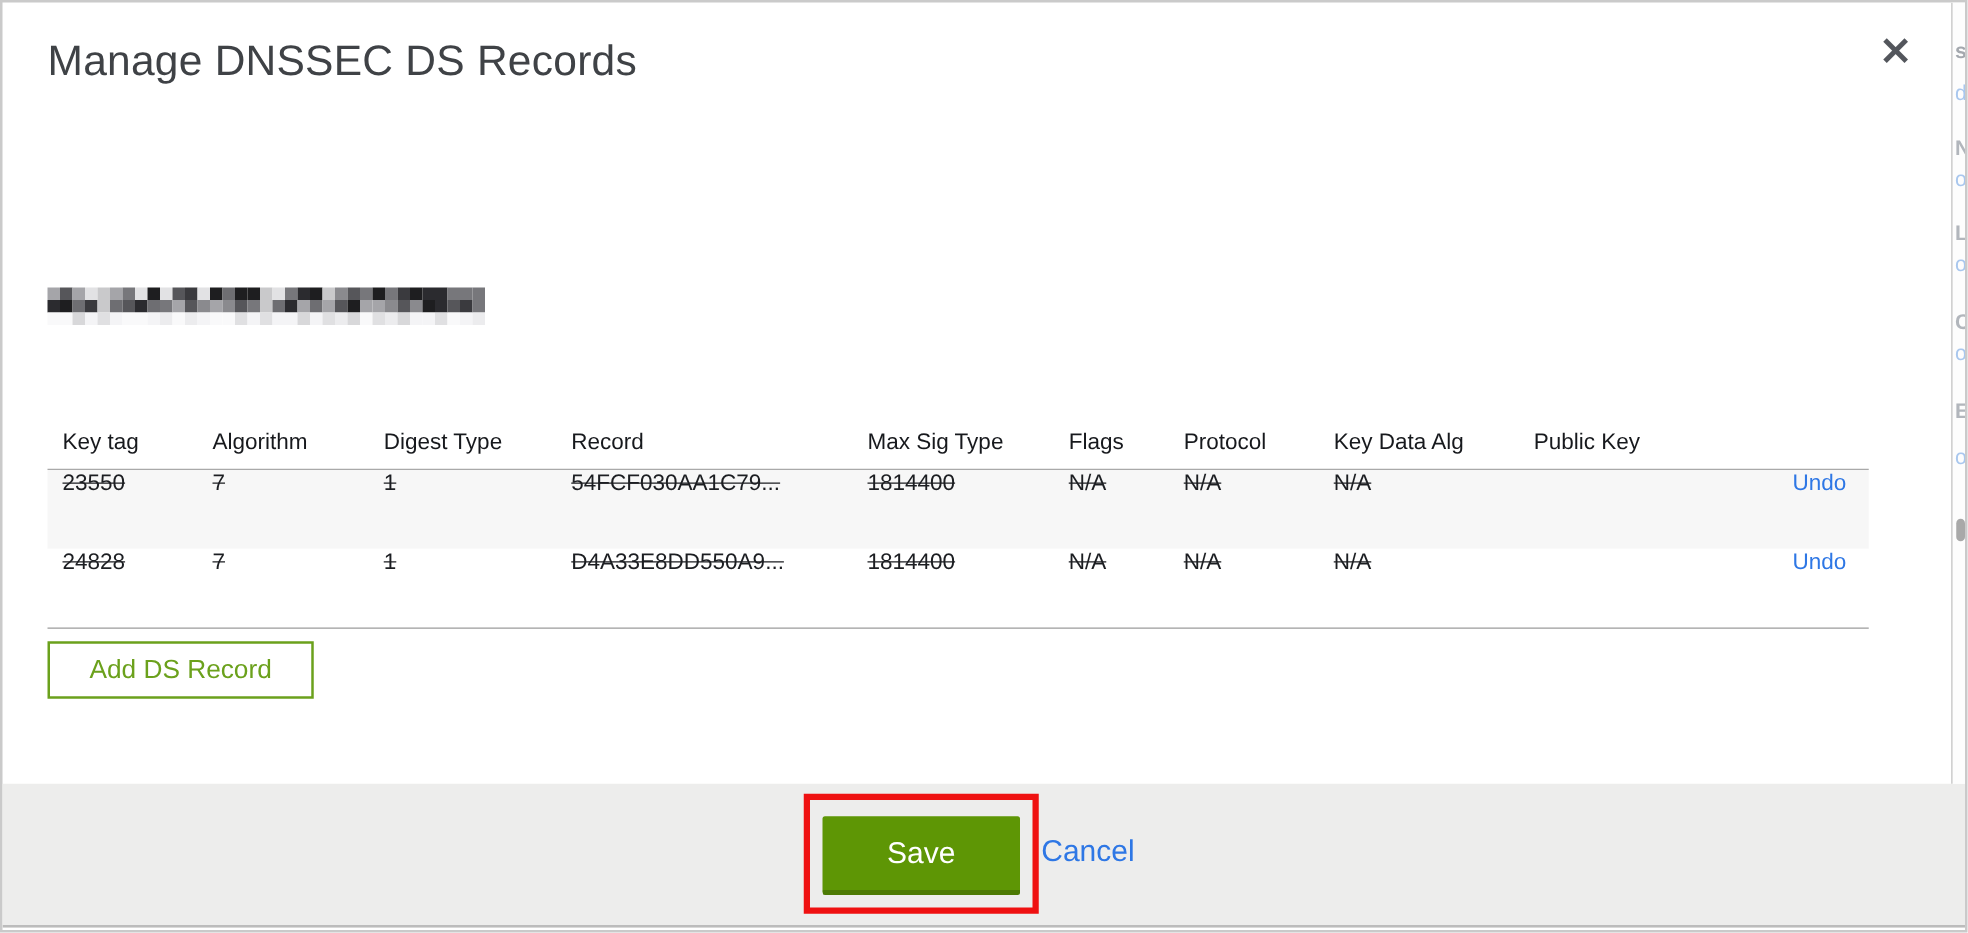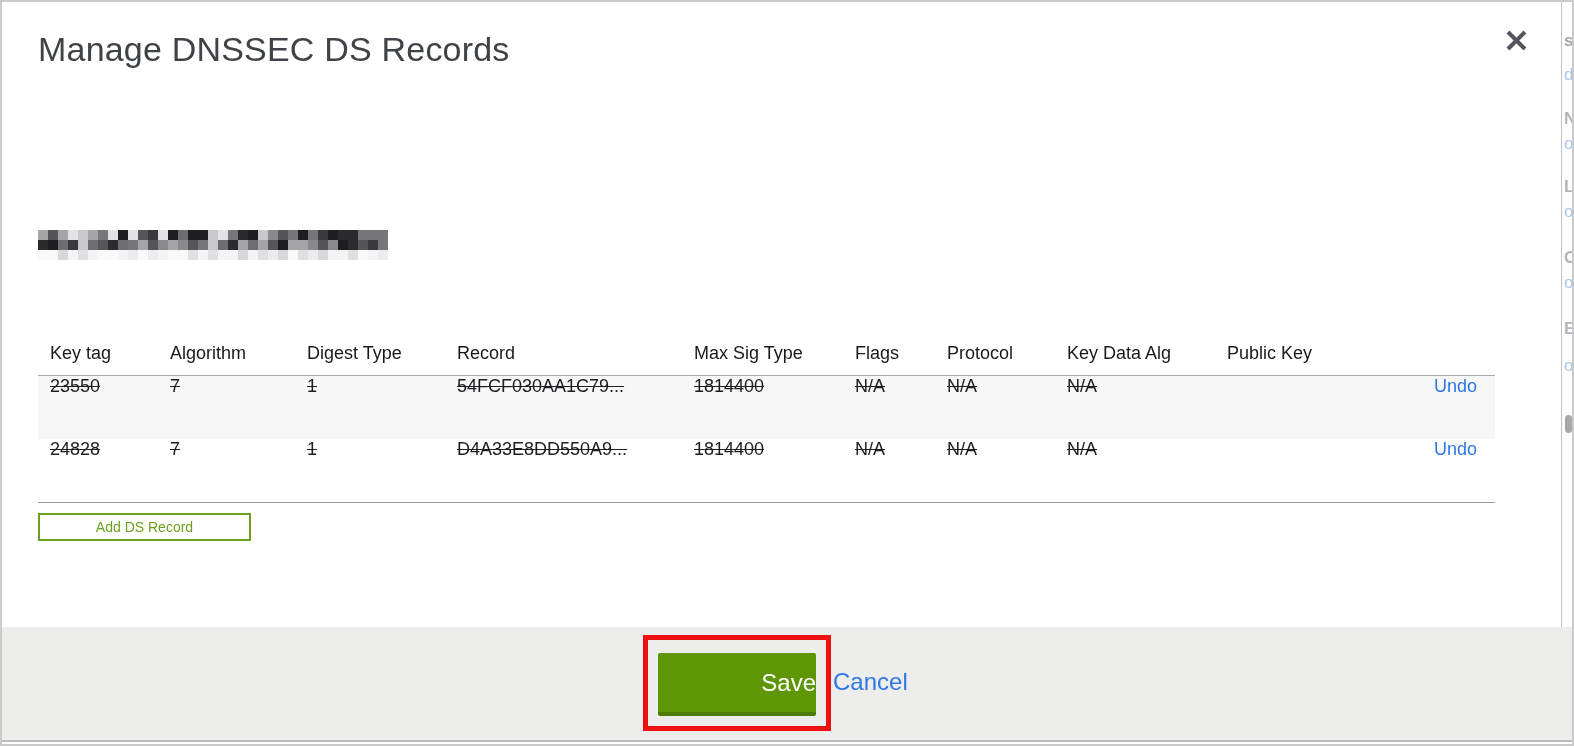--- a/index.html
+++ b/index.html
@@ -32,34 +32,34 @@
   .t-row.r0{ height:63px; background:#f7f7f7; }
   .t-row.r1{ height:64px; border-bottom:1px solid #9c9c9c; background:#fff; }
   .cell{ padding-left:12px; overflow:hidden; white-space:nowrap; }
   .c0{width:120px}.c1{width:137px}.c2{width:150px}.c3{width:237px}.c4{width:161px}
   .c5{width:92px}.c6{width:120px}.c7{width:160px}.c8{width:145px}
   .c9{flex:1; text-align:right; padding-right:18px;}
   .strike{ text-decoration:line-through; color:#1c1e22; }
   .link{ color:#2e77e5; cursor:pointer; text-decoration:none; }
   
   .add-btn{
-    position:absolute; left:36px; top:511px; width:213px; height:28px;
+    position:absolute; left:36px; top:511px; width:213px; height:46px;
     background:#fff; border:2px solid #6ba11c; color:#6ba11c;
-    font-size:14px; font-family:"Liberation Sans",sans-serif; cursor:pointer;
+    font-size:21px; font-family:"Liberation Sans",sans-serif; cursor:pointer;
   }
   
   .footer{
     position:absolute; left:0; right:0; top:625px; height:115px;
     background:#ededec; border-bottom:2px solid #bcbcbc;
   }
   .save-btn{
     position:absolute; left:656px; top:651px; width:158px; height:63px;
     background:#5e9605; border:none; border-bottom:4px solid #4c7a04;
     border-radius:2px; color:#fff; font-size:24px;
-    font-family:"Liberation Sans",sans-serif; cursor:pointer;text-align:right;
+    font-family:"Liberation Sans",sans-serif; cursor:pointer;
   }
   .annotation-box{
     position:absolute; left:641px; top:633px; width:188px; height:96px;
     border:5px solid #ef1111; pointer-events:none;
   }
   .cancel-link{
     position:absolute; left:831px; top:666px; font-size:24px;
   }
   
   .sliver{

